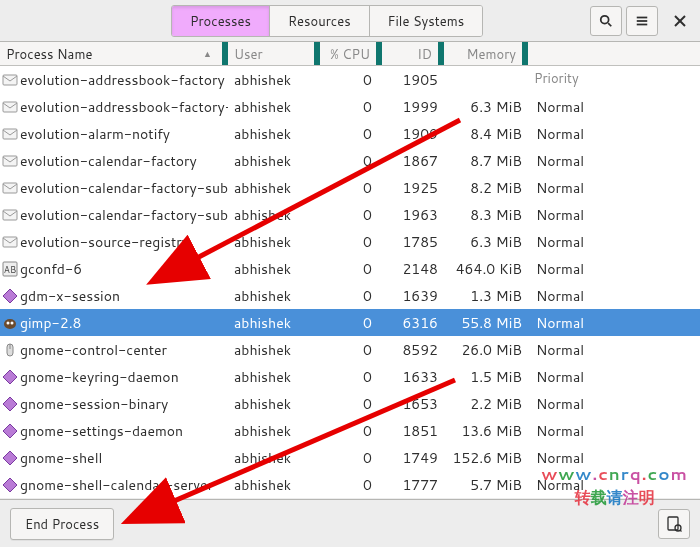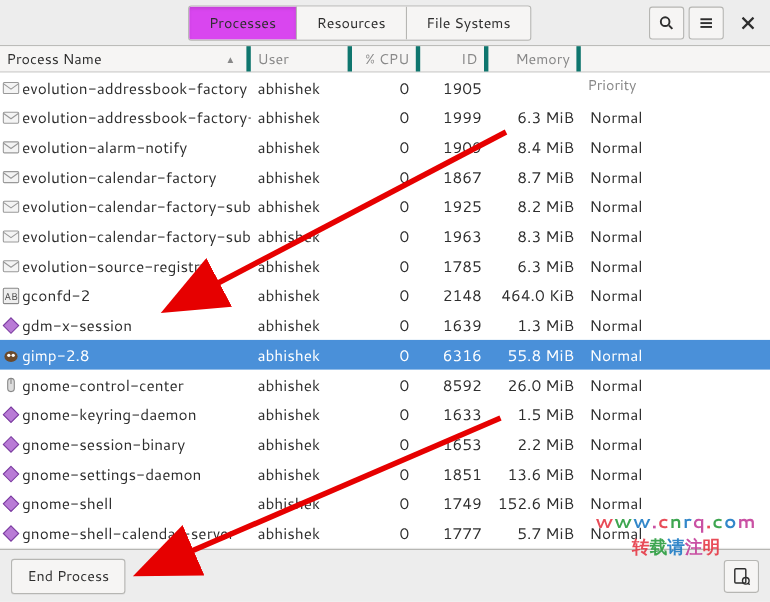--- a/index.html
+++ b/index.html
@@ -3,28 +3,28 @@
 <meta charset="utf-8">
 <style>
 * { box-sizing: border-box; margin: 0; padding: 0; font-family: "Cantarell", "Ubuntu", sans-serif; }
 body { width: 700px; height: 547px; background: #ededed; color: #2e2e2e; font-size: 14px; overflow: hidden; position: relative; }
 
 
 .toolbar { height: 42px; background: #ededed; border-bottom: 1px solid #b6b6b3; display: flex; align-items: center; padding: 4px 6px; }
 .tab-group { display: flex; margin-left: 165px; border: 1px solid #b6b6b3; border-radius: 3px; overflow: hidden; background: #f6f5f4; }
 .tab { height: 30px; padding: 0 18px; display: flex; align-items: center; font-size: 13px; color: #2e2e2e; cursor: pointer; border-right: 1px solid #b6b6b3; background: #f6f5f4; }
 .tab:last-child { border-right: none; }
-.tab.active { background: #d946ef; box-shadow: inset 0 2px 3px rgba(0,0,0,0.1); }
+.tab.active { background: #f0abfc; box-shadow: inset 0 2px 3px rgba(0,0,0,0.1); }
 .toolbar-right { margin-left: auto; display: flex; gap: 4px; align-items: center; }
 .icon-btn { width: 32px; height: 30px; border: 1px solid #b6b6b3; border-radius: 3px; background: #f6f5f4; display: flex; align-items: center; justify-content: center; cursor: pointer; }
 .close-btn { width: 28px; height: 28px; display: flex; align-items: center; justify-content: center; cursor: pointer; font-size: 16px; color: #2e2e2e; margin-left: 4px; }
 
 
 .header-row { display: flex; height: 24px; background: #f6f5f4; border-bottom: 1px solid #c0c0bd; font-size: 13px; color: #888; }
-.header-cell { display: flex; align-items: center; padding: 0 6px; border-right: 4px solid #0f766e; position: relative; }
+.header-cell { display: flex; align-items: center; padding: 0 6px; border-right: 6px solid #0f766e; position: relative; }
 .header-cell.sortable { color: #2e2e2e; }
 .sort-ind { margin-left: auto; padding-right: 4px; font-size: 9px; color: #888; }
 .hdr-name { width: 228px; color: #2e2e2e; }
 .hdr-user { width: 92px; }
 .hdr-cpu  { width: 62px; justify-content: flex-end; }
 .hdr-id   { width: 62px; justify-content: flex-end; }
 .hdr-mem  { width: 84px; justify-content: flex-end; }
 .hdr-pri  { flex: 1; border-right: none; margin-top: 36px; }
 
 
@@ -213,21 +213,21 @@
       <div class="cell-pri">Normal</div>
     </div>
     <div class="row">
       <div class="cell-name">
         <span class="proc-icon">
           <svg viewBox="0 0 16 16">
             <rect x="1" y="1" width="14" height="14" rx="1" fill="#eee" stroke="#888"></rect>
             <text x="8" y="12" text-anchor="middle" font-size="9" fill="#444">AB</text>
           </svg>
         </span>
-        <span>gconfd-2</span>
+        <span>gconfd-6</span>
       </div>
       <div class="cell-user">abhishek</div>
       <div class="cell-cpu">0</div>
       <div class="cell-id">2148</div>
       <div class="cell-mem">464.0 KiB</div>
       <div class="cell-pri">Normal</div>
     </div>
     <div class="row">
       <div class="cell-name">
         <span class="proc-icon">

